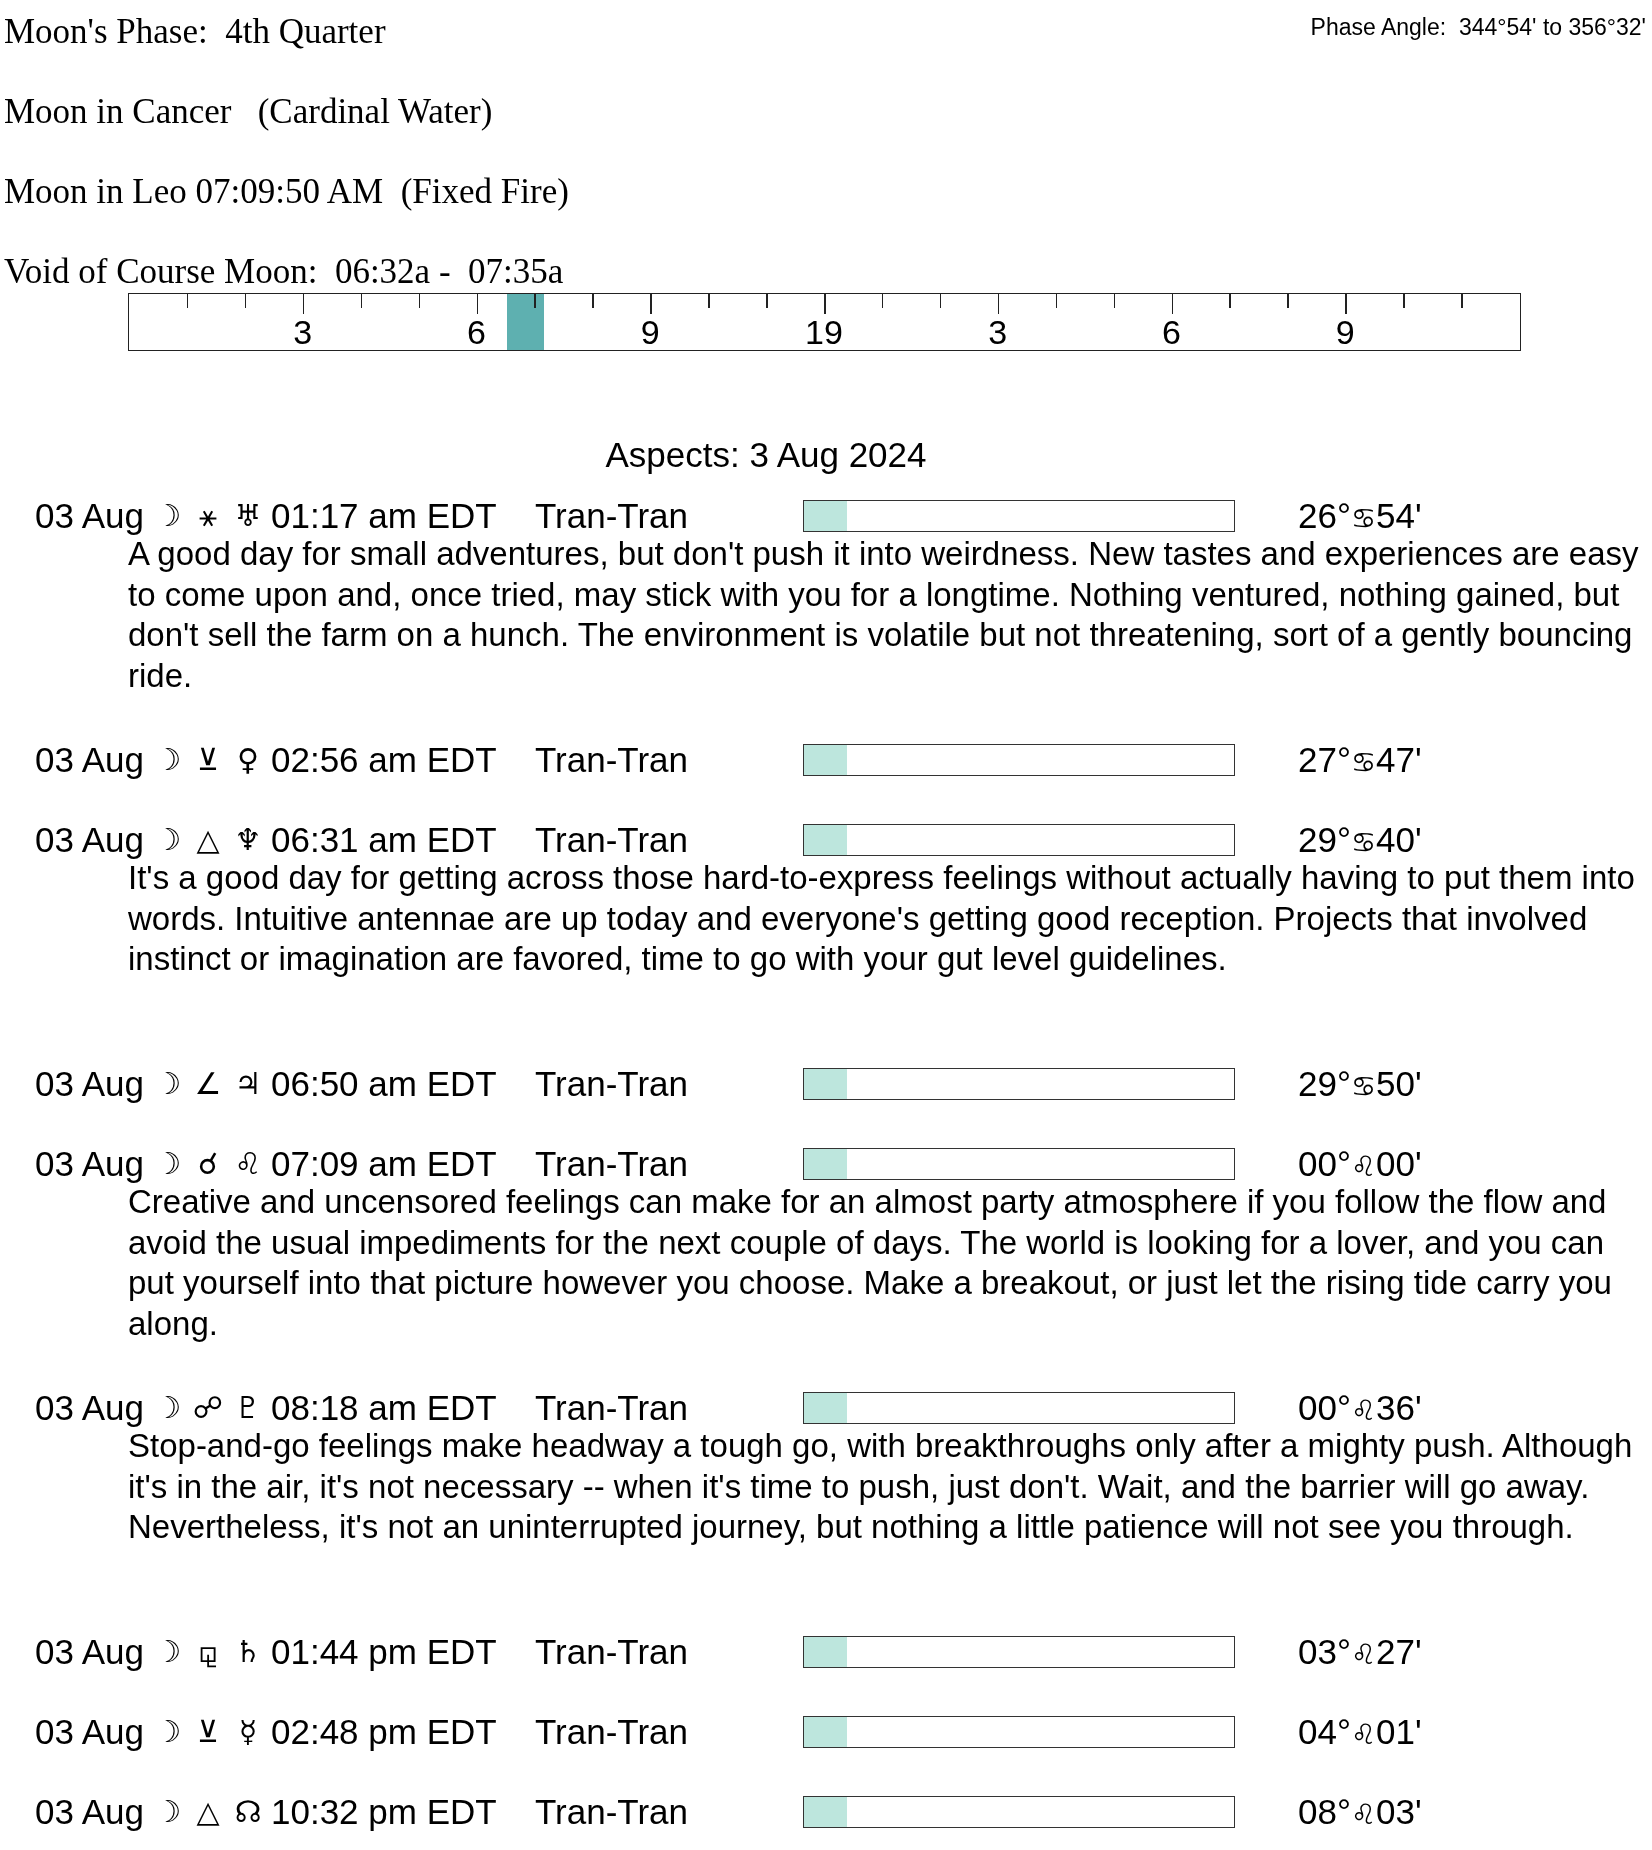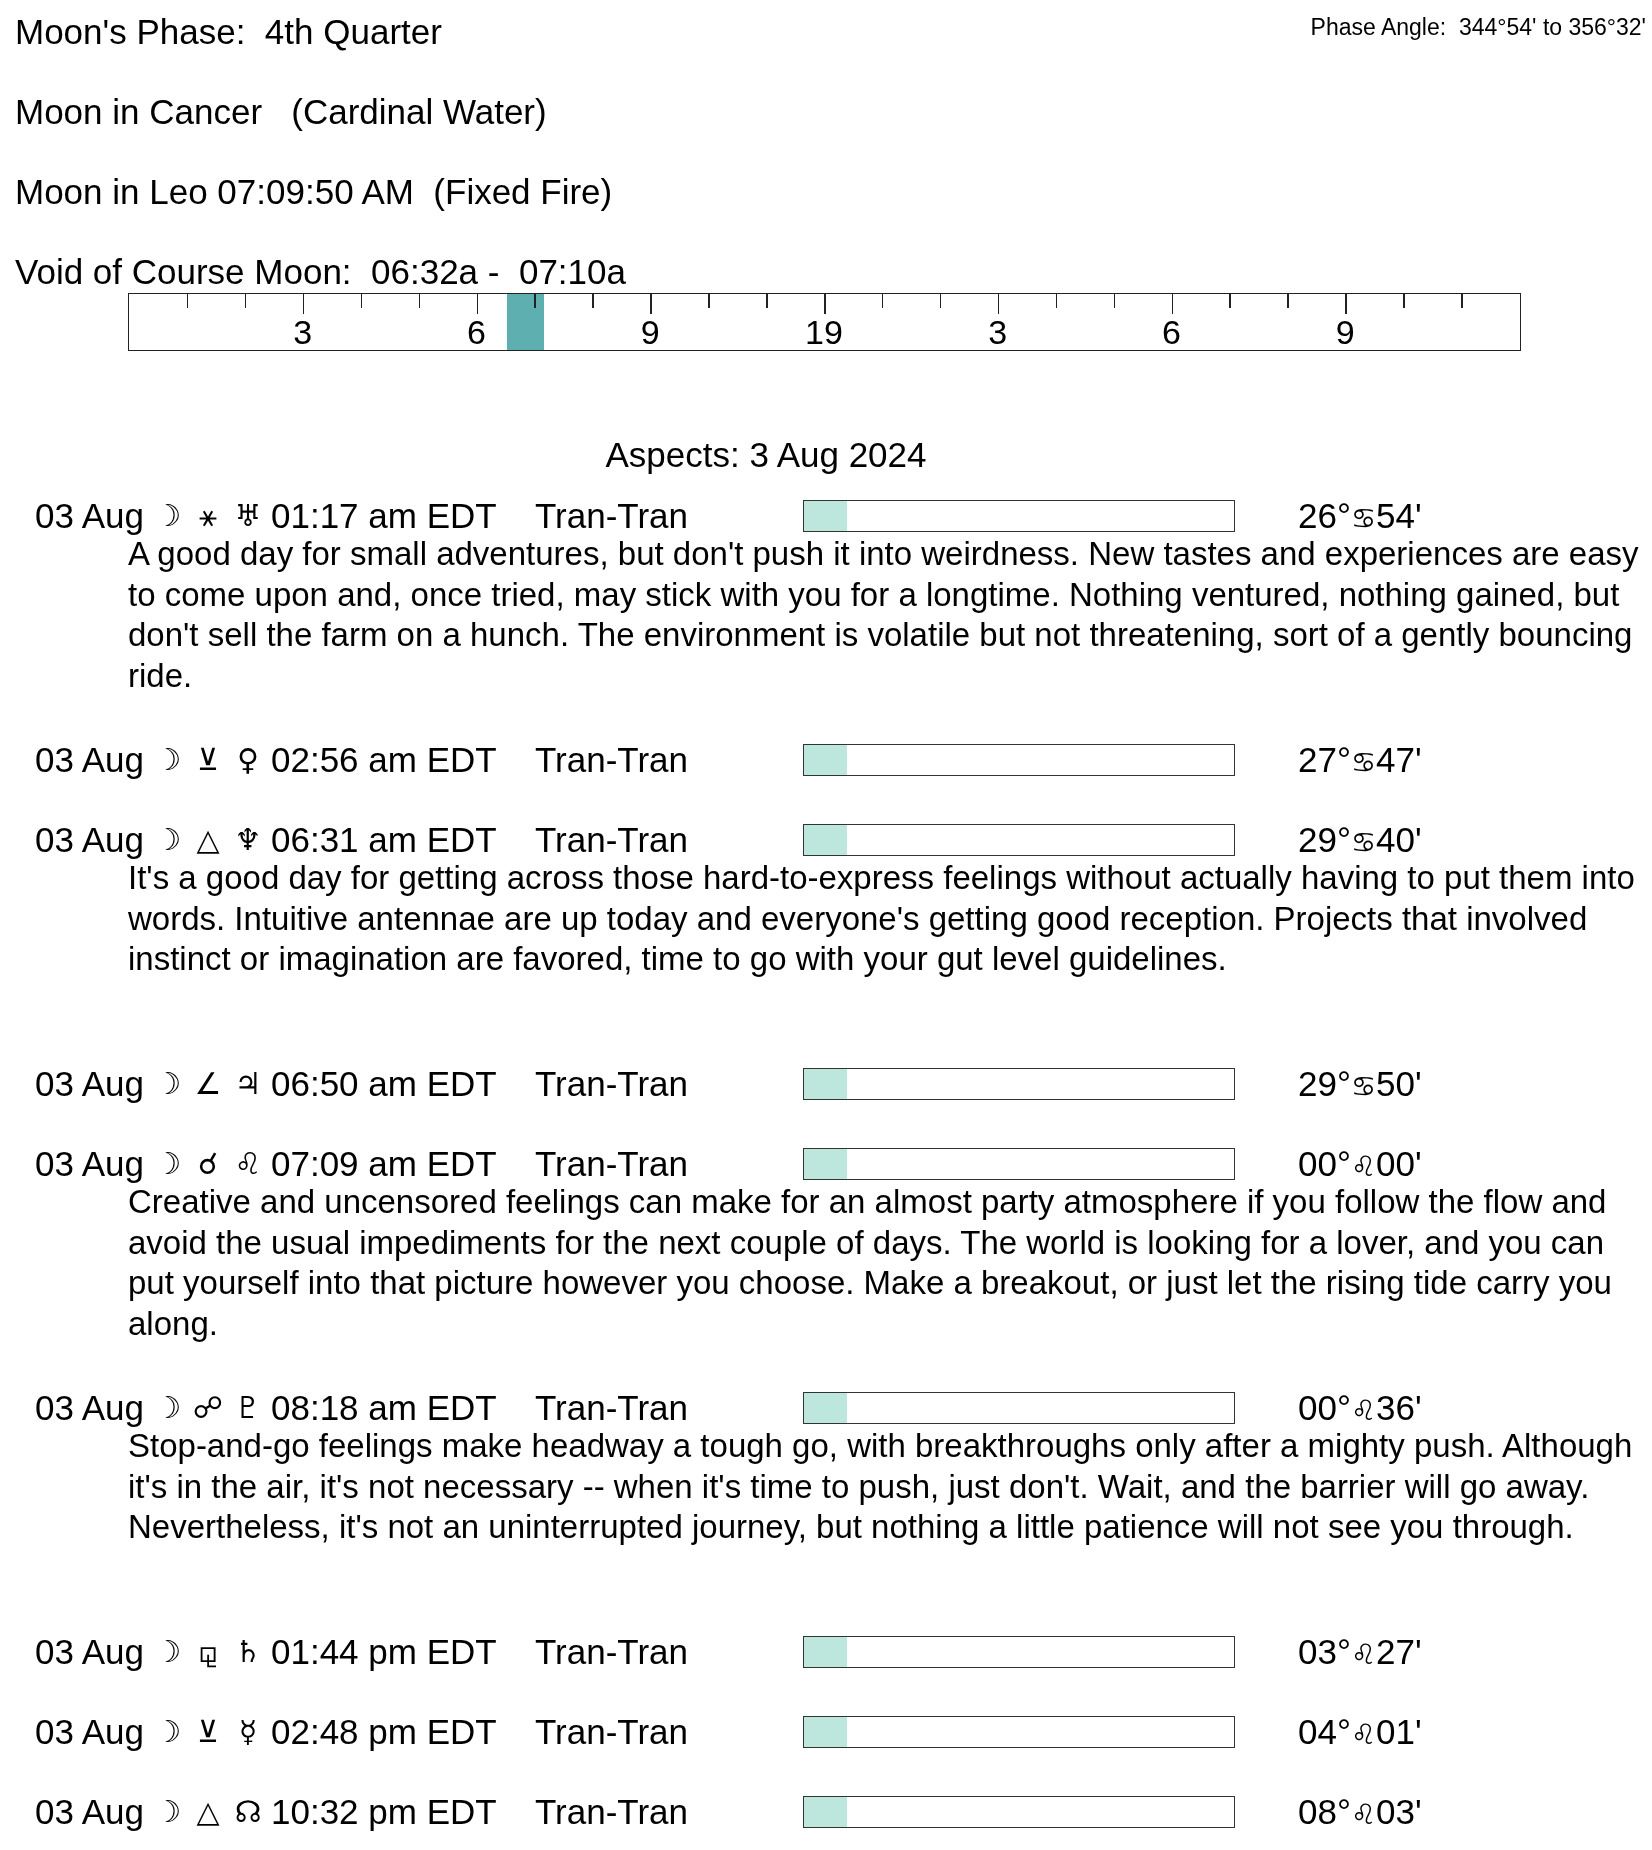--- a/index.html
+++ b/index.html
@@ -1,20 +1,20 @@
 <!DOCTYPE html>
 <html><head>
 <meta charset="utf-8">
 <style>
   html, body { margin: 0; padding: 0; background: #ffffff; }
   body {
     width: 1652px; height: 1850px; position: relative; overflow: hidden;
     font-family: "Liberation Sans", sans-serif; color: #000;
   }
-  .hdr { position: absolute; left: 15px; font-size: 35px; line-height: 40px; white-space: pre; }
+  .hdr { position: absolute; left: 4px; font-size: 35px; line-height: 40px; white-space: pre; font-family: Liberation Serif, serif; }
   .phase-angle { position: absolute; right: 6px; top: 10px; font-size: 23px; line-height: 34px; white-space: pre; }
 
   .timeline {
     position: absolute; left: 128px; top: 293px; width: 1393px; height: 58px;
     border: 1.5px solid #222; box-sizing: border-box; background: #fff;
   }
   .tick { position: absolute; top: 0; width: 1.5px; background: #222; }
   .tick.minor { height: 14px; }
   .tick.major { height: 20px; }
   .tick-label { position: absolute; top: 20px; font-size: 34px; line-height: 36px; transform: translateX(-50%); }
@@ -38,21 +38,21 @@
 
   .interp { position: absolute; left: 128px; width: 1520px; font-size: 33px; line-height: 40.5px; }
 </style>
 </head>
 <body>
 
 <div class="hdr" style="top:12px;">Moon's Phase:  4th Quarter</div>
 <div class="phase-angle">Phase Angle:  344°54' to 356°32'</div>
 <div class="hdr" style="top:92px;">Moon in Cancer   (Cardinal Water)</div>
 <div class="hdr" style="top:172px;">Moon in Leo 07:09:50 AM  (Fixed Fire)</div>
-<div class="hdr" style="top:252px;">Void of Course Moon:  06:32a -  07:10a</div>
+<div class="hdr" style="top:252px;">Void of Course Moon:  06:32a -  07:35a</div>
 
 <div class="timeline" id="timeline">
     <div class="voc-block" style="left: 378.196px; width: 37.0667px; background: rgb(94, 176, 176);"></div>
     <div class="tick minor" style="left: 57.9167px;"></div>
     <div class="tick minor" style="left: 115.833px;"></div>
     <div class="tick major" style="left: 173.75px;"></div>
     <div class="tick minor" style="left: 231.667px;"></div>
     <div class="tick minor" style="left: 289.583px;"></div>
     <div class="tick major" style="left: 347.5px;"></div>
     <div class="tick minor" style="left: 405.417px;"></div>

